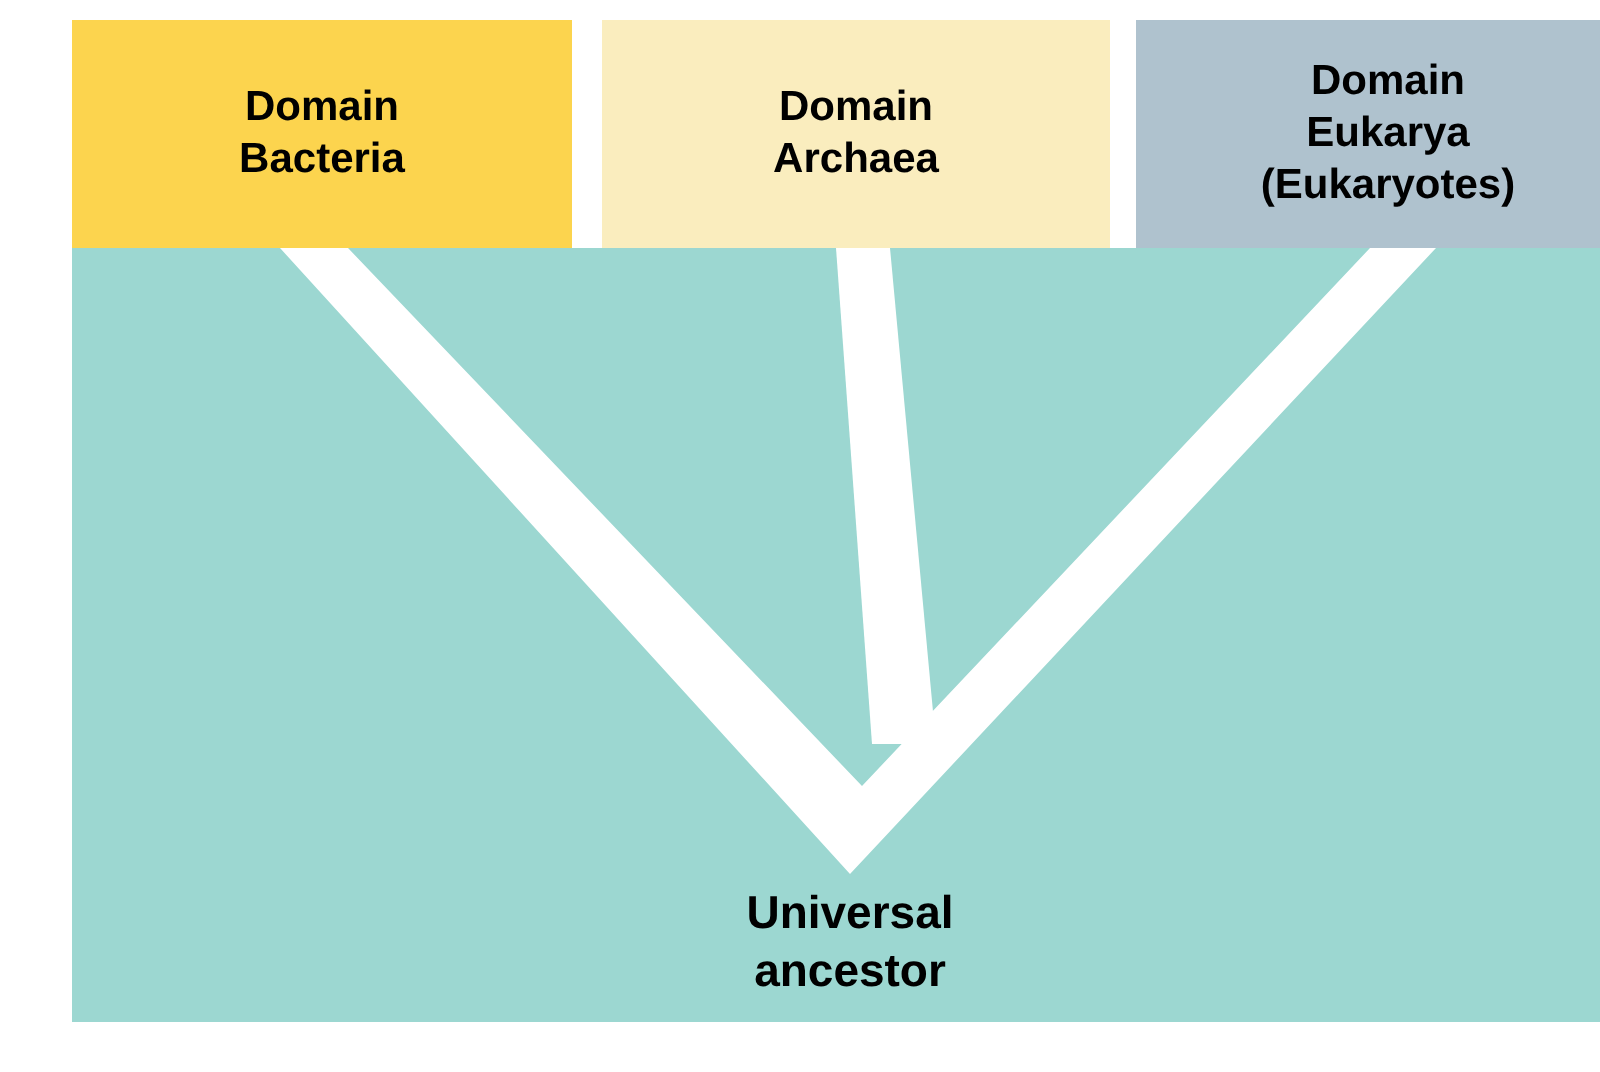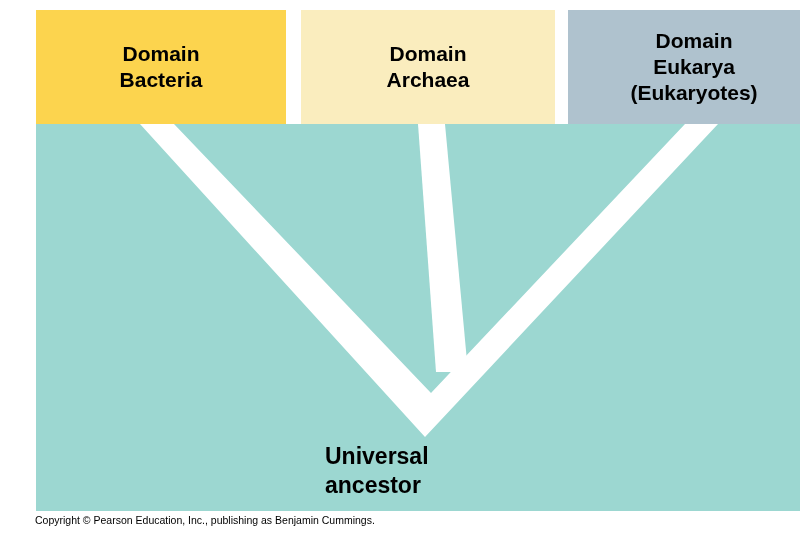--- a/index.html
+++ b/index.html
@@ -49,20 +49,21 @@
     left:0;top:0;
     width:785px;height:387px;
     display:block;
   }
   .branches polygon{fill:var(--branch-white);}
 
   .ancestor-label{
     position:absolute;
     left:289px;top:318px;
     width:200px;
+    text-align:center;
     font-weight:bold;
     font-size:23px;
     line-height:29px;
     color:var(--text);
     white-space:pre-line;
   }
 
   .copyright{
     position:absolute;
     left:7px;top:513px;
@@ -97,15 +98,14 @@
     <svg class="branches" viewBox="0 0 785 387" preserveAspectRatio="none" aria-hidden="true">
 
       <polygon points="104,0 138,0 395,269 649,0 682,0 389,313"></polygon>
 
       <polygon points="382,0 409,0 432,248 400,248"></polygon>
     </svg>
     <div class="ancestor-label">Universal
 ancestor</div>
   </div>
 
-  <div class="copyright">Copyright © Pearson Education, Inc., publishing as Benjamin Cummings.</div>
 
 </div>
 
 </body></html>

